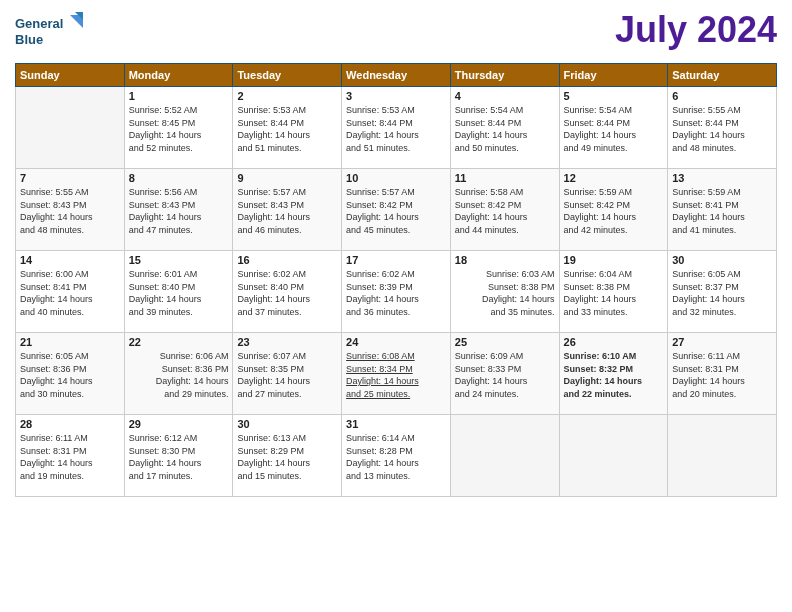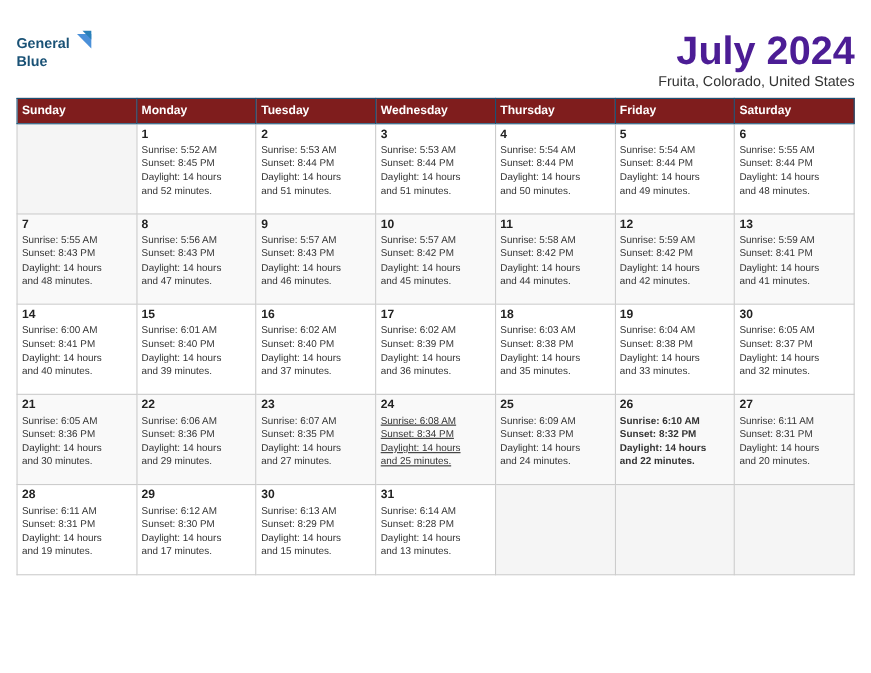--- a/index.html
+++ b/index.html
@@ -7,21 +7,20 @@
       font-family: Arial, sans-serif;
       background: #fff;
       width: 792px;
       height: 612px;
       overflow: hidden;
     }
     .page {
       width: 792px;
       height: 465px;
       padding: 10px 15px 10px 15px;
-      margin-top: 16px;
     }
     .header {
       display: flex;
       justify-content: space-between;
       align-items: flex-start;
       margin-bottom: 8px;
     }
     .logo {
       display: flex;
       align-items: center;
@@ -38,21 +37,21 @@
     .location {
       font-size: 13px;
       color: #333;
     }
     table {
       width: 100%;
       border-collapse: collapse;
       table-layout: fixed;
     }
     thead tr th {
-      background-color: #7f1d1d;
+      background-color: #a16207;
       color: #fff;
       font-size: 11px;
       font-weight: bold;
       padding: 5px 4px;
       text-align: left;
       border: 1px solid #1a5276;
     }
     tbody tr td {
       border: 1px solid #ccc;
       vertical-align: top;
@@ -88,21 +87,20 @@
     <div class="logo">
   <svg width="70" height="45" viewBox="0 0 70 45">
     <text x="0" y="18" font-size="13" font-weight="bold" fill="#1a5276" font-family="Arial">General</text>
     <text x="0" y="34" font-size="13" font-weight="bold" fill="#1a5276" font-family="Arial">Blue</text>
     <polygon points="55,5 68,5 68,18" fill="#4a90d9"></polygon>
     <polygon points="60,2 68,2 68,10" fill="#2980b9"></polygon>
   </svg>
 </div>
     <div class="title-area">
       <div class="month-title">July 2024</div>
-      <div class="location">Fruita, Colorado, United States</div>
     </div>
   </div>
 
   <table>
     <thead>
       <tr id="header-row">
       <th>Sunday</th>
           <th>Monday</th>
           <th>Tuesday</th>
           <th>Wednesday</th>
@@ -232,21 +230,21 @@
           </td>
           <td>
             <span class="day-number">17</span>
             <div class="cell-content" style="white-space: pre-line;">Sunrise: 6:02 AM
 Sunset: 8:39 PM
 Daylight: 14 hours
 and 36 minutes.</div>
           </td>
           <td>
             <span class="day-number">18</span>
-            <div class="cell-content" style="white-space: pre-line;">Sunrise: 6:03 AM
+            <div class="cell-content" style="white-space: pre-line; text-align: right;">Sunrise: 6:03 AM
 Sunset: 8:38 PM
 Daylight: 14 hours
 and 35 minutes.</div>
           </td>
           <td>
             <span class="day-number">19</span>
             <div class="cell-content" style="white-space: pre-line;">Sunrise: 6:04 AM
 Sunset: 8:38 PM
 Daylight: 14 hours
 and 33 minutes.</div>
@@ -262,21 +260,21 @@
         <tr>
           <td>
             <span class="day-number">21</span>
             <div class="cell-content" style="white-space: pre-line;">Sunrise: 6:05 AM
 Sunset: 8:36 PM
 Daylight: 14 hours
 and 30 minutes.</div>
           </td>
           <td>
             <span class="day-number">22</span>
-            <div class="cell-content" style="white-space: pre-line;">Sunrise: 6:06 AM
+            <div class="cell-content" style="white-space: pre-line; text-align: right;">Sunrise: 6:06 AM
 Sunset: 8:36 PM
 Daylight: 14 hours
 and 29 minutes.</div>
           </td>
           <td>
             <span class="day-number">23</span>
             <div class="cell-content" style="white-space: pre-line;">Sunrise: 6:07 AM
 Sunset: 8:35 PM
 Daylight: 14 hours
 and 27 minutes.</div>

